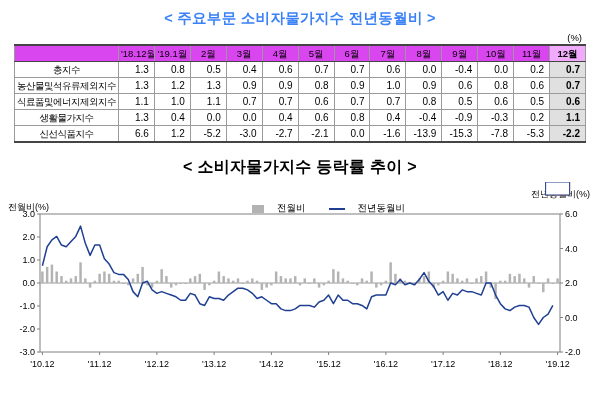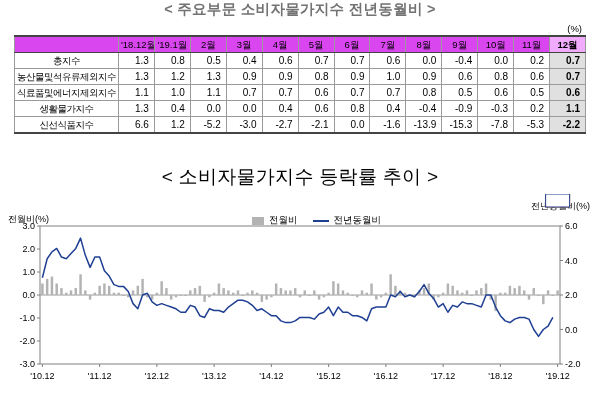--- a/index.html
+++ b/index.html
@@ -20,21 +20,22 @@
     width: 600px;
     height: 419px;
   }
 
   
   .title1 {
     text-align: center;
     font-size: 14.5px;
     font-weight: bold;
     letter-spacing: 0.3px;
-    color: #737373;
+    padding-top: 9px;
+    color: #3b82f6;
   }
 
   
   .unit-note {
     text-align: right;
     font-size: 9.5px;
     padding-right: 18px;
     padding-top: 4px;
     color: #000;
   }
@@ -81,23 +82,23 @@
     background: #e0e0e0;
     font-weight: bold;
     text-align: right;
     padding-right: 5px;
   }
   table.cpi tbody tr:last-child td { border-bottom: 2px solid #444; }
 
   
   .title2 {
     text-align: center;
-    font-size: 19px;
-    font-weight: normal;
-    padding-top: 30px;
+    font-size: 16px;
+    font-weight: bold;
+    padding-top: 14px;
     letter-spacing: 0.3px;
   }
 
   
   .chart-area {
     position: relative;
     margin-top: 4px;
     height: 212px;
   }
   .axis-label-left {
@@ -110,21 +111,21 @@
     position: absolute;
     right: 10px; top: 6px;
     font-size: 9px;
   }
   .legend {
     position: absolute;
     left: 252px; top: 20px;
     font-size: 9.5px;
     display: flex;
     align-items: center;
-    gap: 5px;
+    gap: 13px;
   }
   .legend .sw-bar {
     display: inline-block;
     width: 12px; height: 8px;
     background: #b3b3b3;
   }
   .legend .sw-line {
     display: inline-block;
     width: 16px; height: 0;
     border-top: 2px solid #1f3f93;

